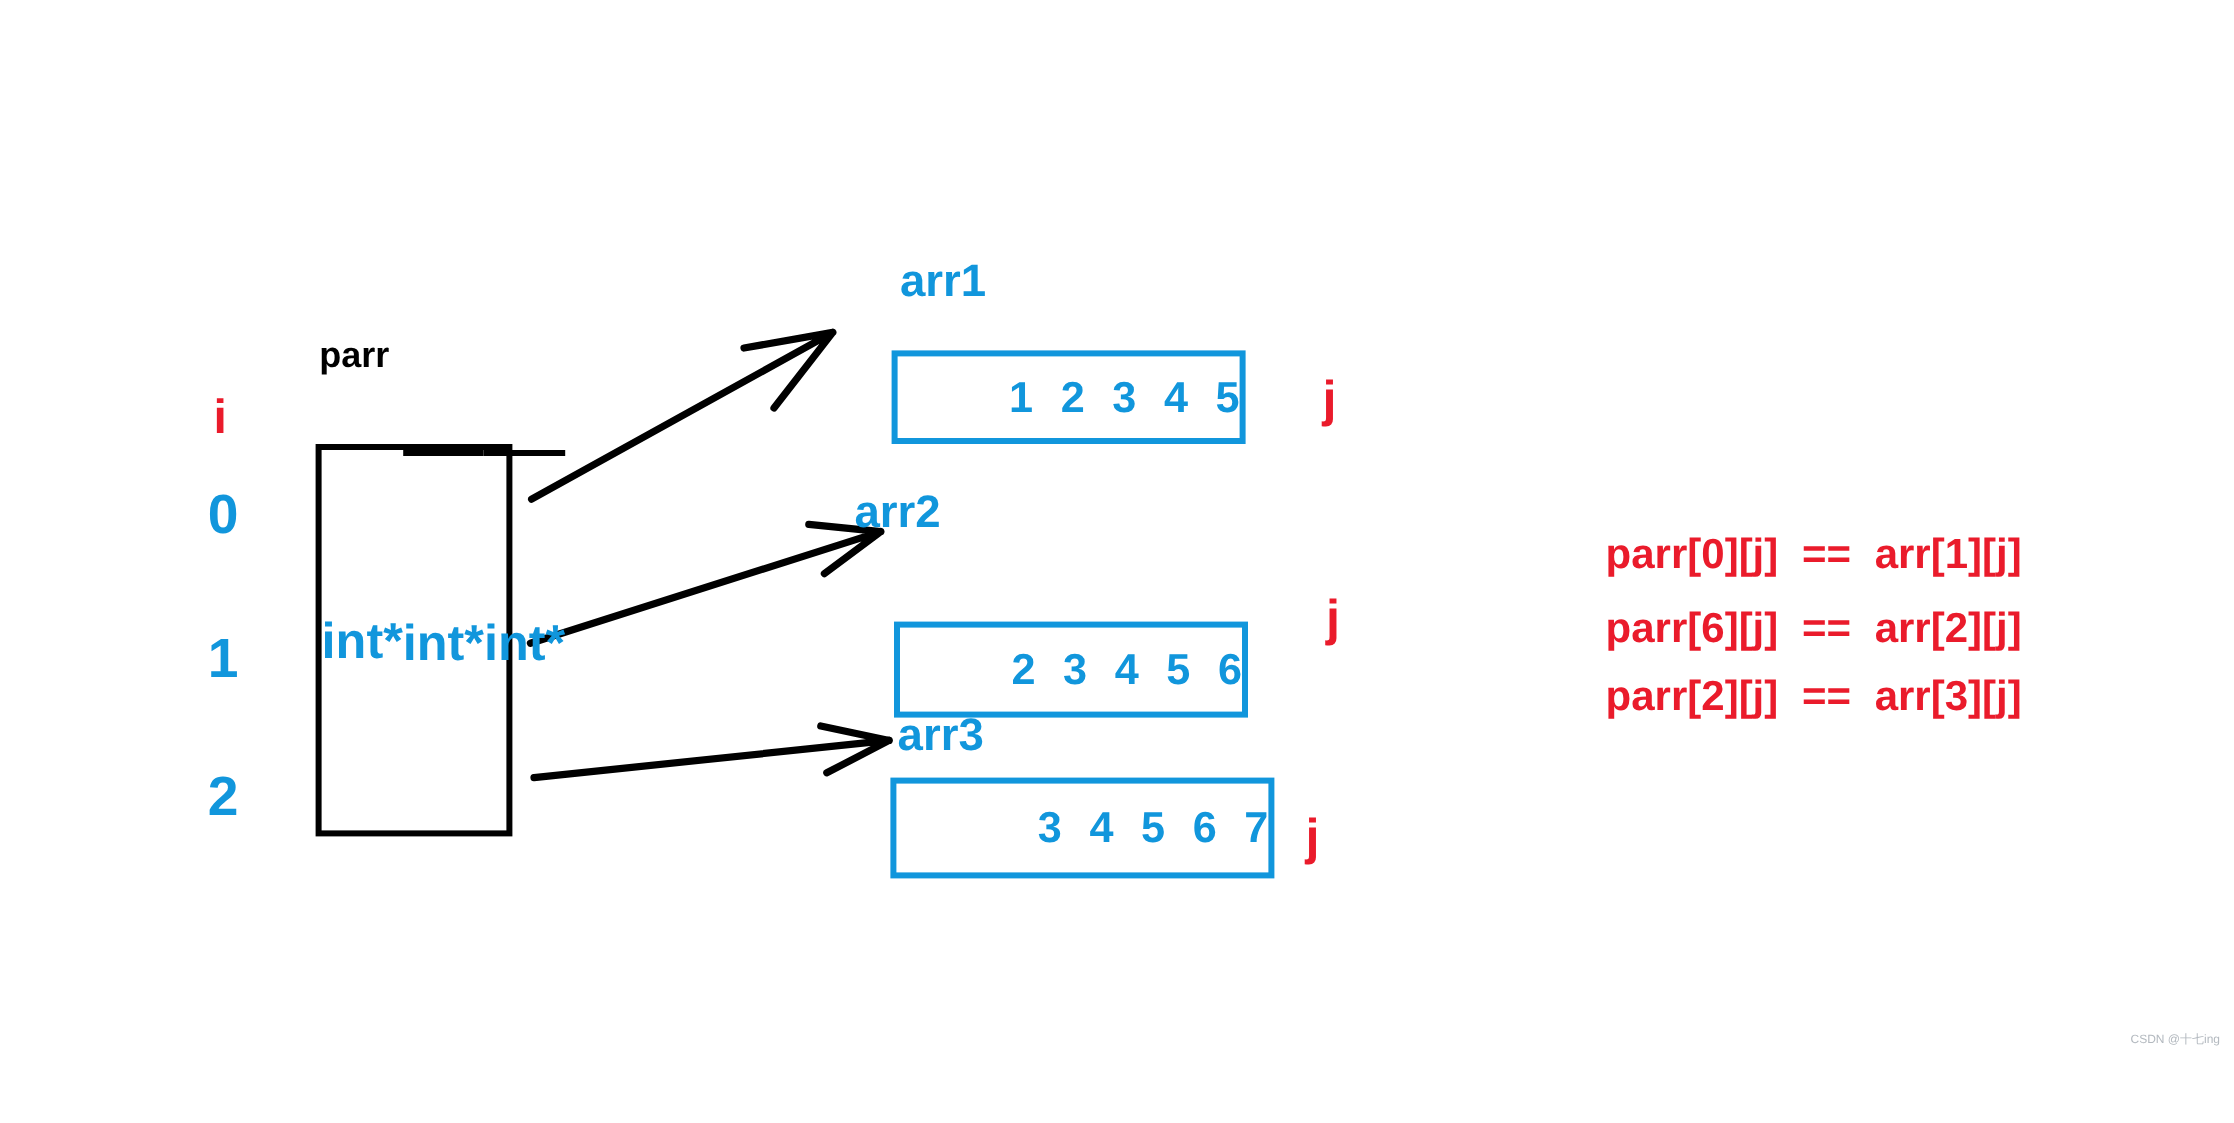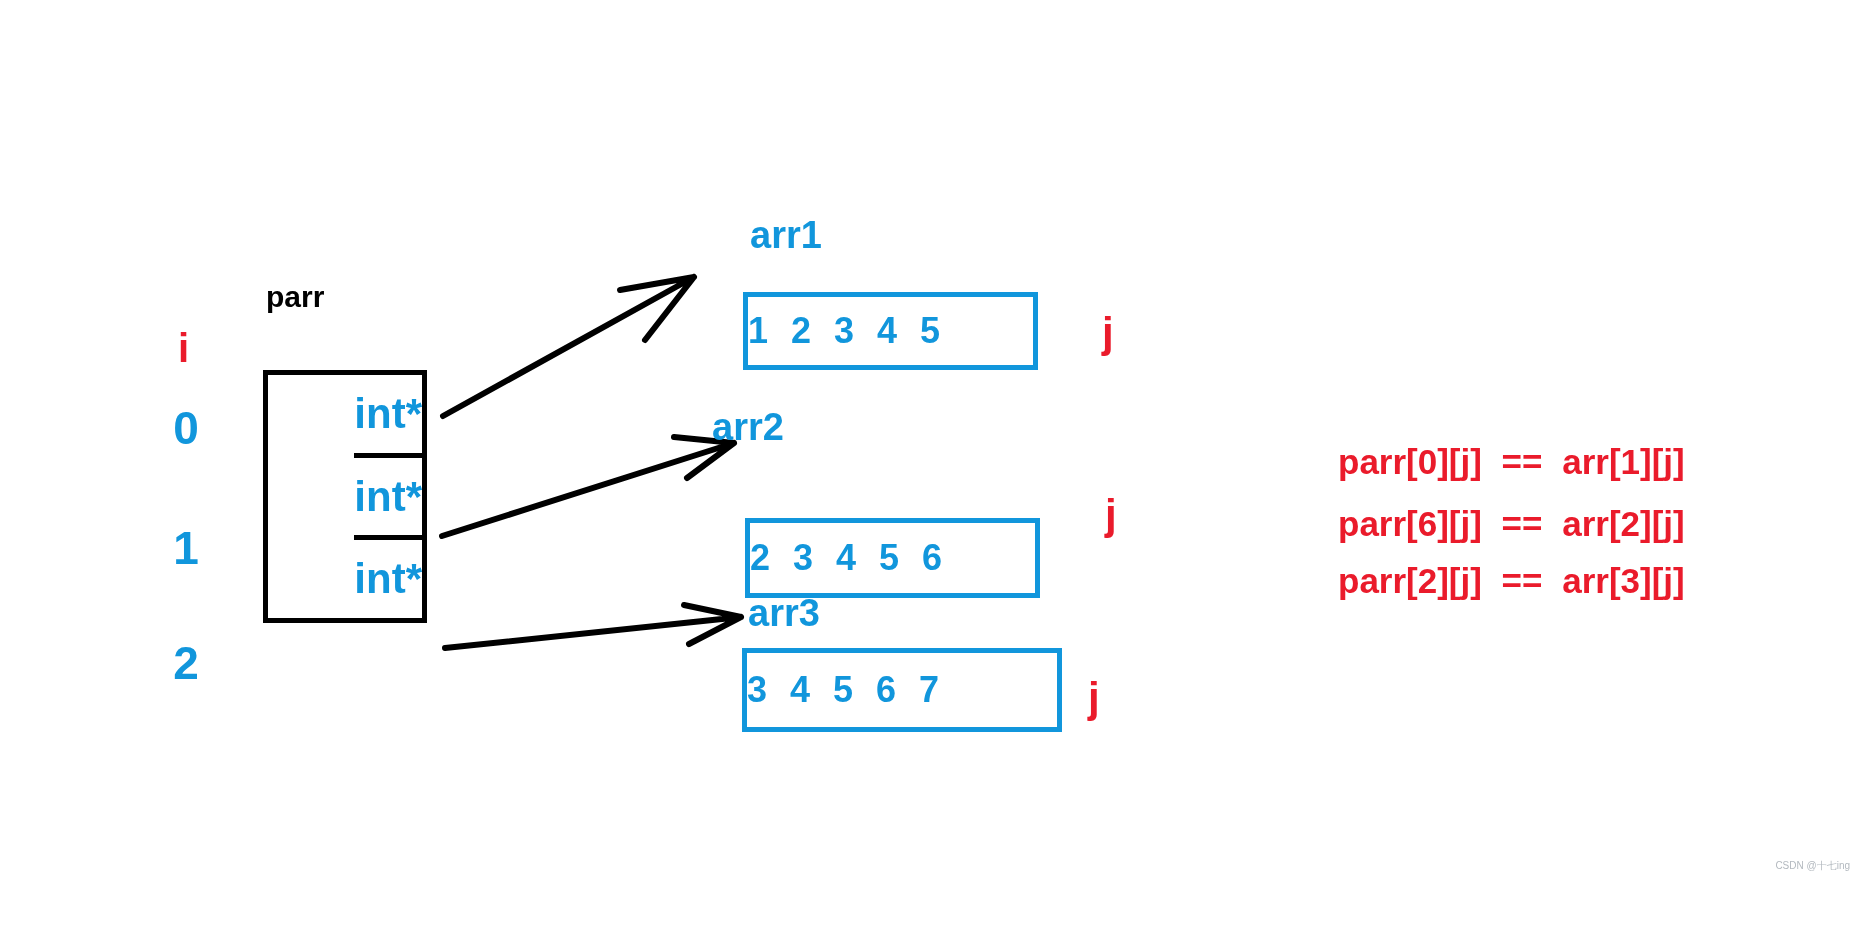--- a/index.html
+++ b/index.html
@@ -19,39 +19,39 @@
 
   
   .parr-label   { left: 266px; top: 280px; font-size: 30px; font-weight: bold; color: var(--ink); }
   .i-label      { left: 178px; top: 326px; font-size: 40px; font-weight: bold; color: var(--red); }
   .row-index    { left: 156px; width: 60px; text-align: center; font-size: 46px; font-weight: bold; color: var(--blue); line-height: 1; }
   .idx0 { top: 405px; }
   .idx1 { top: 525px; }
   .idx2 { top: 640px; }
 
   .parr-box {
-    left: 263px; top: 370px; width: 164px; height: 253px;
+    left: 263px; top: 370px; width: 164px; height: 327px;
     border: 5px solid var(--ink);
-    display: flex; flex-direction: column; align-items: flex-end;
+    display: flex; flex-direction: row;
   }
   .parr-cell {
     flex: 1; display: flex; align-items: center; justify-content: center;
     font-size: 42px; font-weight: bold; color: var(--blue);
   }
   .parr-cell + .parr-cell { border-top: 5px solid var(--ink); }
 
   
   .arr-label { font-size: 38px; font-weight: bold; color: var(--blue); line-height: 1; }
   .arr1-label { left: 738px; top: 216px; margin-left: 12px; }
   .arr2-label { left: 712px; top: 408px; }
   .arr3-label { left: 748px; top: 594px; }
 
   .arr-box {
     border: 5px solid var(--blue);
-    display: flex; align-items: center; justify-content: flex-start;
+    display: flex; align-items: center; justify-content: flex-end;
   }
   .arr-values {
     font-size: 36px; font-weight: bold; color: var(--blue);
     word-spacing: 13px; white-space: pre;
   }
   .arr1-box { left: 743px; top: 292px; width: 295px; height: 78px; }
   .arr2-box { left: 745px; top: 472px; width: 295px; height: 80px; margin-top: 46px; }
   .arr3-box { left: 742px; top: 648px; width: 320px; height: 84px; }
 
   .j-label { font-size: 42px; font-weight: bold; color: var(--red); line-height: 1; }

